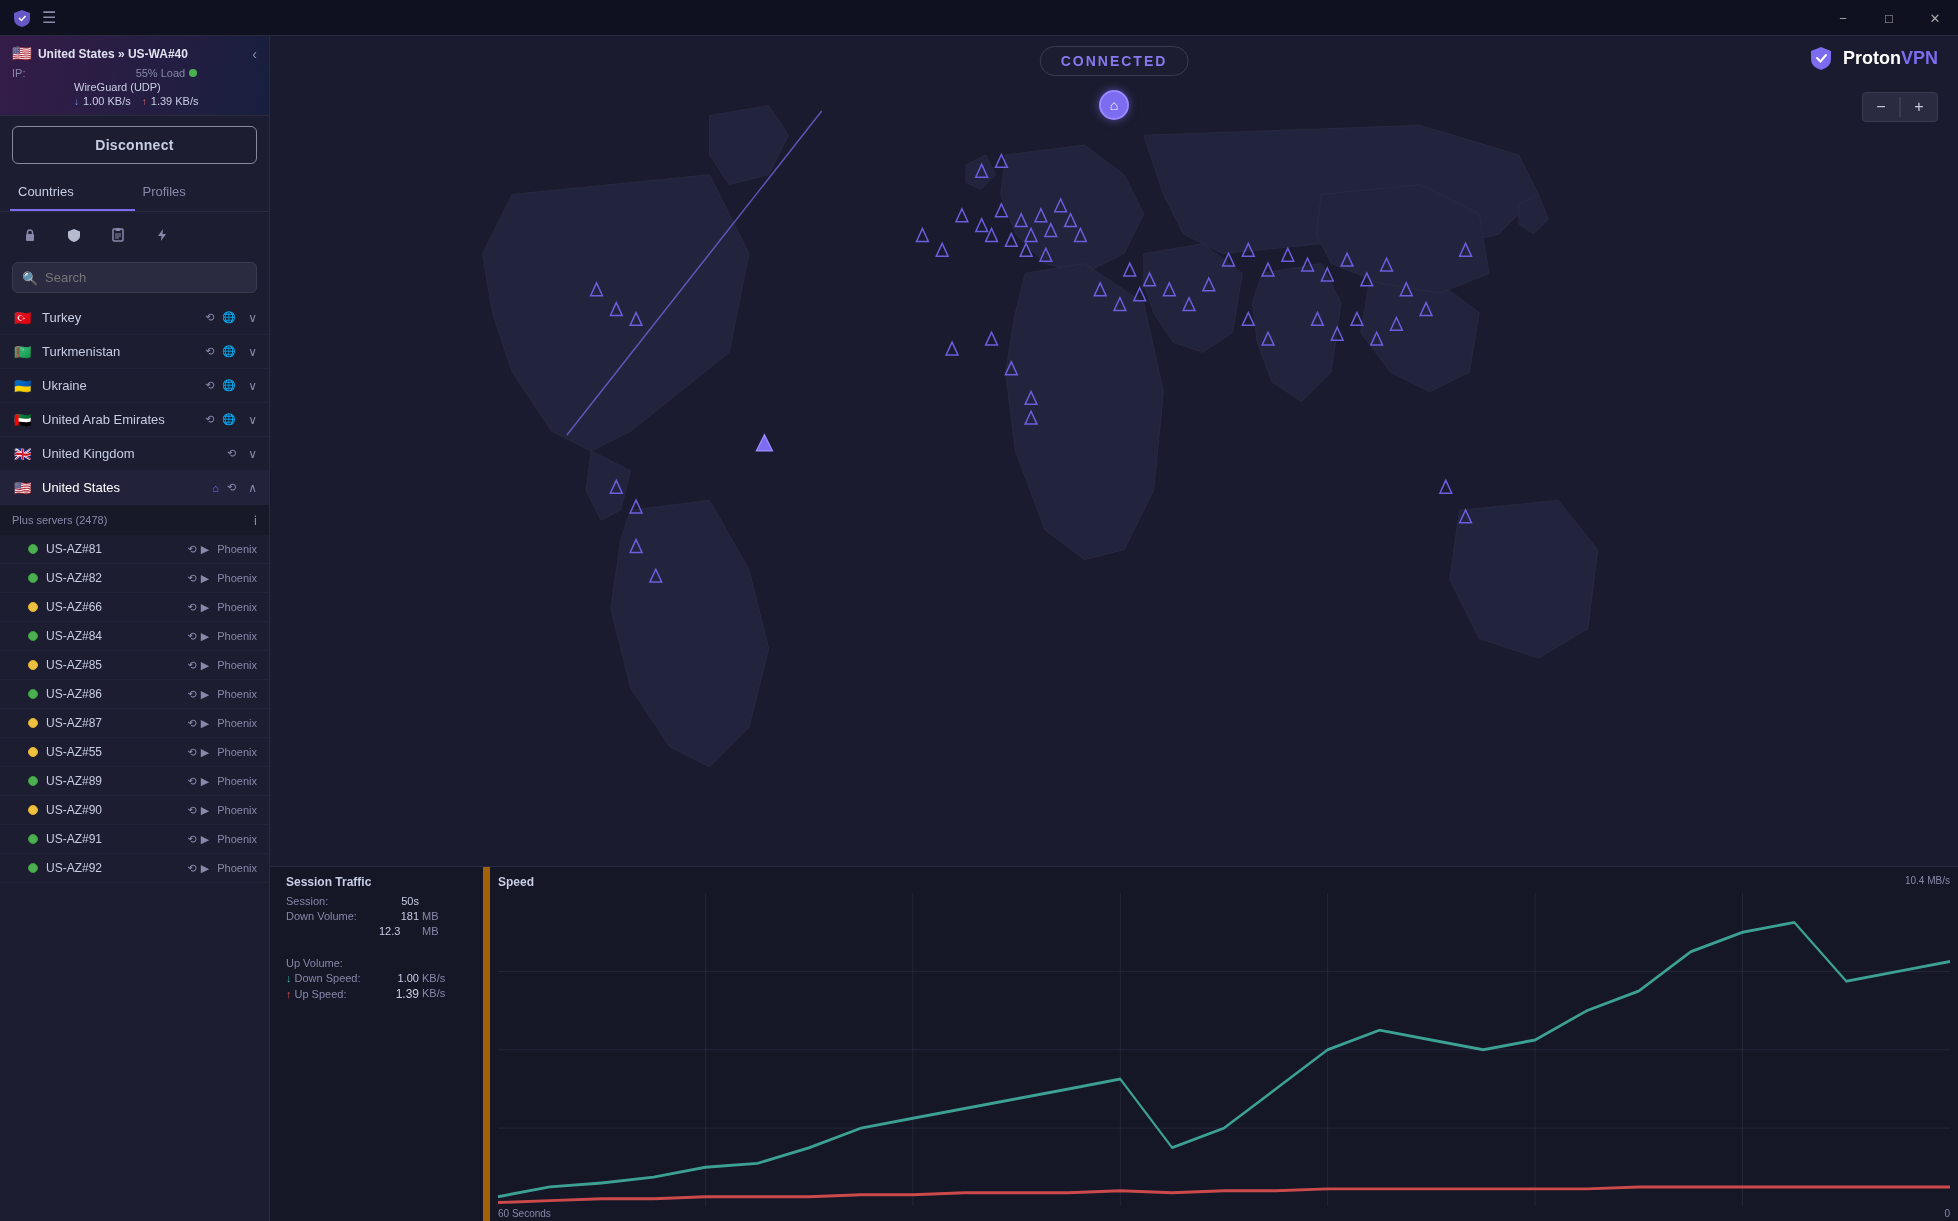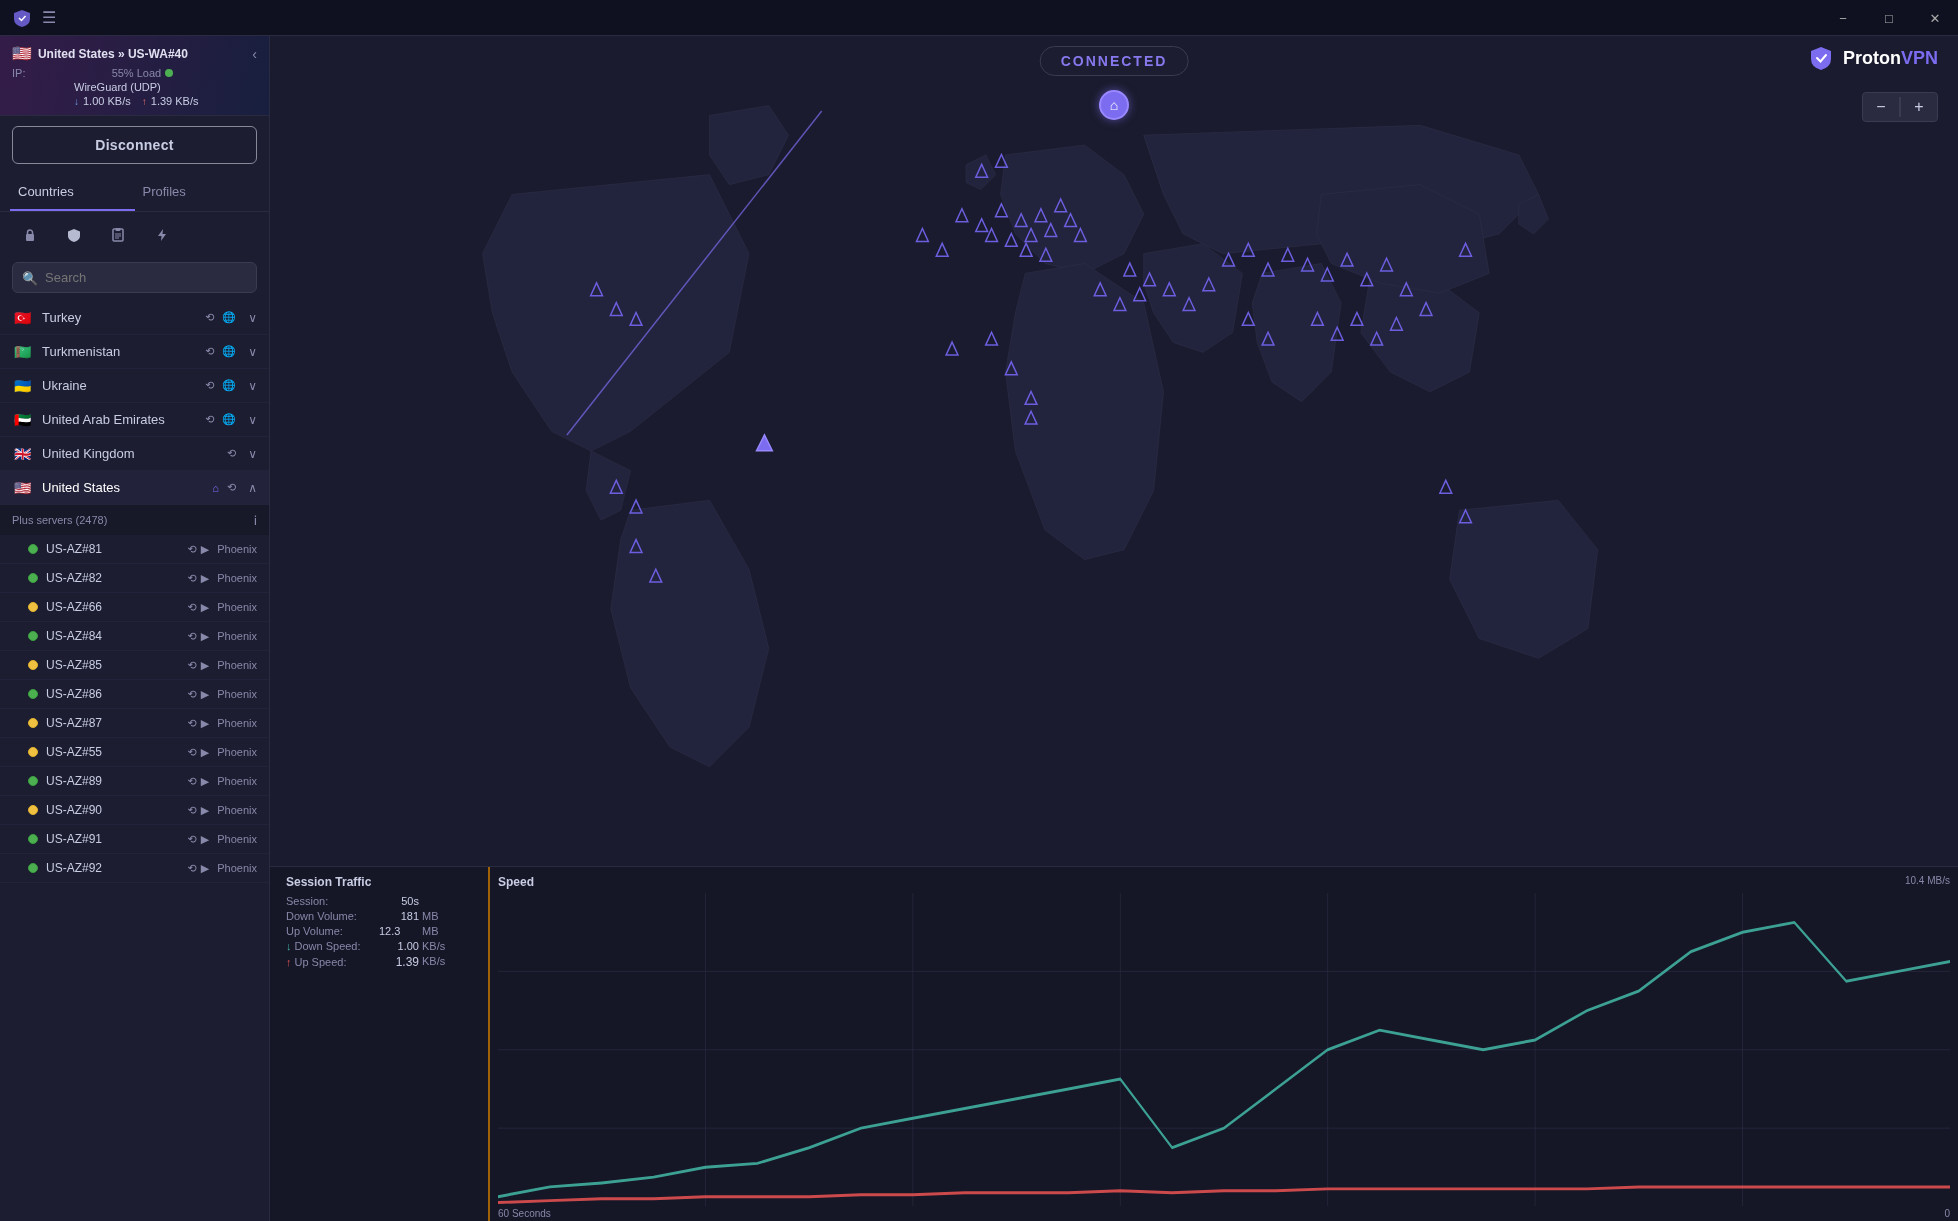--- a/index.html
+++ b/index.html
@@ -462,21 +462,21 @@
       <div class="conn-flag-bg"></div>
       <div class="conn-info-row1">
         <span>🇺🇸</span>
         <span class="conn-server-name">United States » US-WA#40</span>
         <span class="conn-collapse-btn">‹</span>
       </div>
       <div class="conn-details">
         <span class="conn-label">IP:</span>
         <span class="conn-value">
           &nbsp;&nbsp;&nbsp;&nbsp;&nbsp;&nbsp;&nbsp;&nbsp;&nbsp;&nbsp;&nbsp;
-          <span style="color:#8888aa; font-size:11px;">55% Load</span>
+          <span style="color:#8888aa; font-size:11px;margin-left:24px;">55% Load</span>
           <span class="load-indicator"></span>
         </span>
         <span class="conn-label"></span>
         <span class="conn-value">
           <span>WireGuard (UDP)</span>
         </span>
         <span class="conn-label"></span>
         <span class="conn-value">
           <span class="speed-icon-down">↓</span>
           <span>1.00 KB/s</span>
@@ -849,32 +849,32 @@
       <polygon points="940,245 946,258 934,258" fill="none" stroke="#6b5fe0" stroke-width="1.5"></polygon>
       <polygon points="1140,250 1146,263 1134,263" fill="none" stroke="#6b5fe0" stroke-width="1.5"></polygon>
       <polygon points="1160,270 1166,283 1154,283" fill="none" stroke="#6b5fe0" stroke-width="1.5"></polygon>
 
       <polygon points="490,404 498,420 482,420" fill="#7b6cf0" stroke="#9988ff" stroke-width="1.5"></polygon>
     </svg>
 
     <div class="bottom-chart">
       <div style="display:flex; flex:1; overflow:hidden;">
 
-        <div style="width:220px; padding:8px 16px; flex-shrink:0; border-right:2px solid #a16207;">
+        <div style="width:220px; padding:8px 16px; flex-shrink:0; border-right:7px solid #a16207;">
           <div style="font-size:12px; font-weight:600; color:#c8cde4; margin-bottom:6px;">Session Traffic</div>
           <div style="display:grid; grid-template-columns: 90px 40px 30px; gap:3px;">
             <span style="font-size:11px; color:#8888aa;">Session:</span>
             <span style="font-size:11px; color:#c8cde4; text-align:right;">50s</span>
             <span></span>
 
             <span style="font-size:11px; color:#8888aa;">Down Volume:</span>
             <span style="font-size:11px; color:#c8cde4; text-align:right;">181</span>
             <span style="font-size:11px; color:#8888aa;">MB</span>
 
-            <span style="font-size:11px; color:#8888aa;">Up Volume:</span>
+            <span style="font-size:11px; color:#8888aa;margin-top:32px;">Up Volume:</span>
             <span style="font-size:11px; color:#c8cde4; text-align:left;">12.3</span>
             <span style="font-size:11px; color:#8888aa;">MB</span>
 
             <span style="font-size:11px; color:#8888aa; display:flex; align-items:center; gap:3px;">
                 <span style="color:#40b0a0;">↓</span>
                 <span>Down Speed:</span>
               </span>
             <span style="font-size:11px; color:#c8cde4; text-align:right;">1.00</span>
             <span style="font-size:11px; color:#8888aa;">KB/s</span>
 

